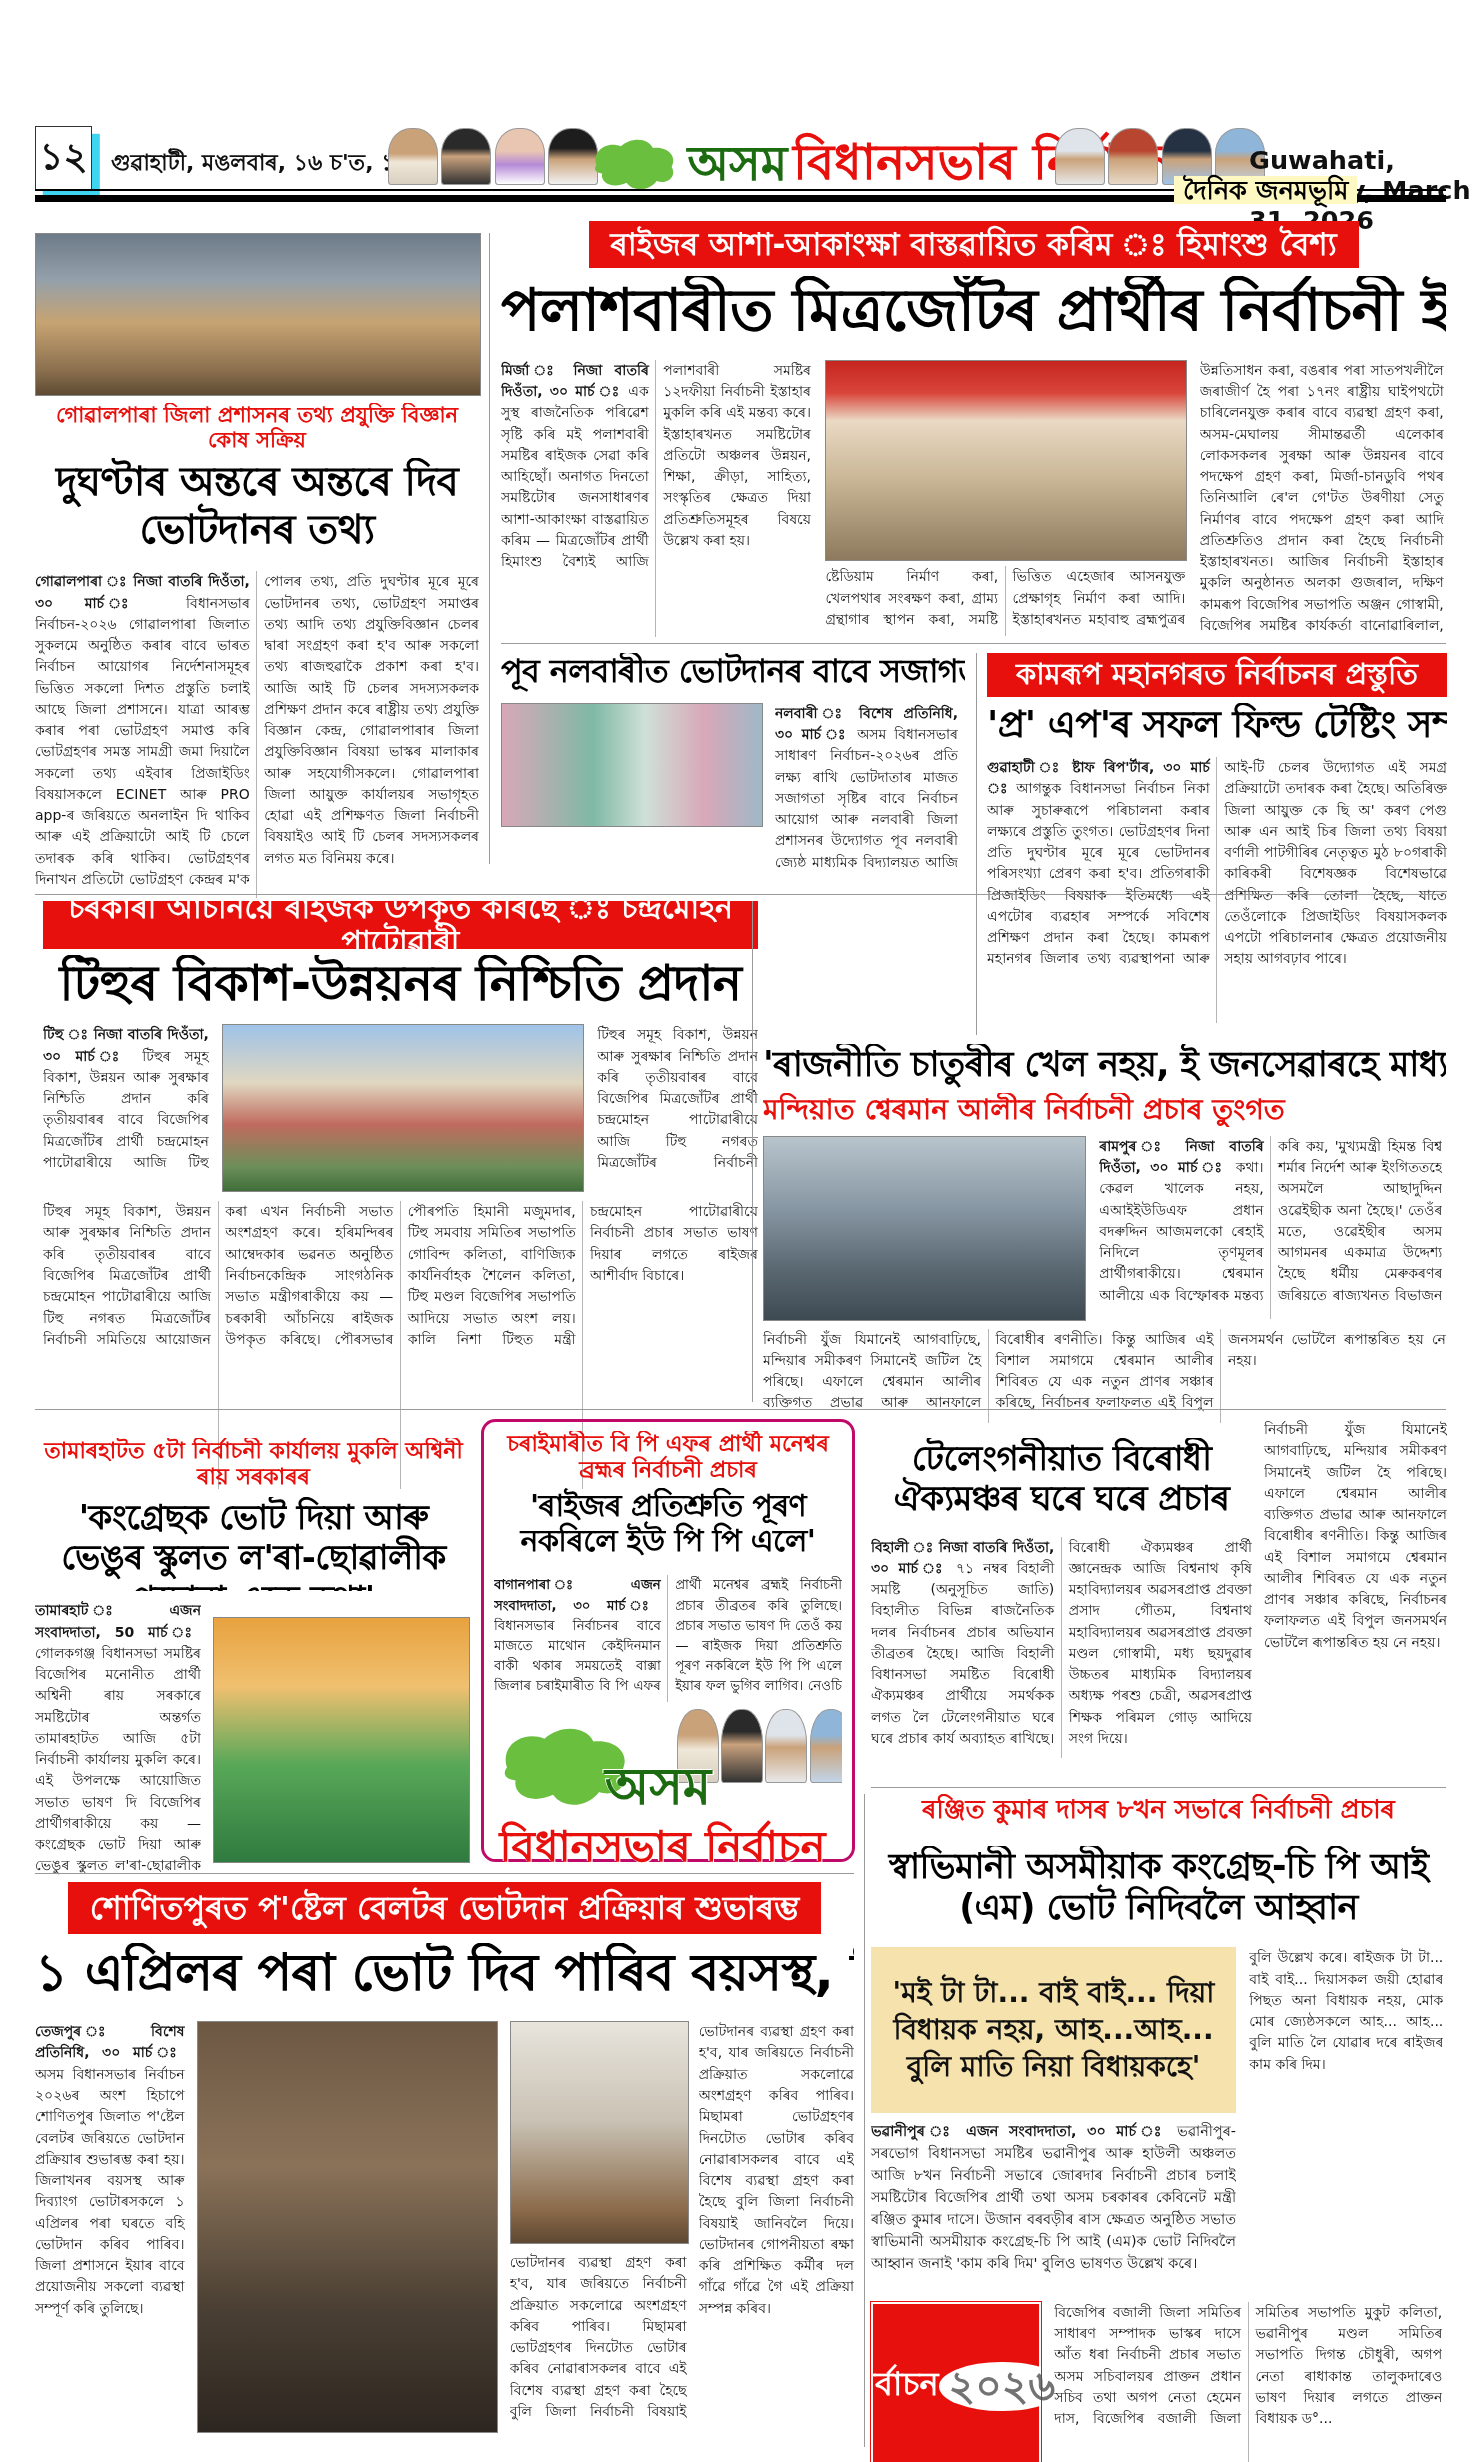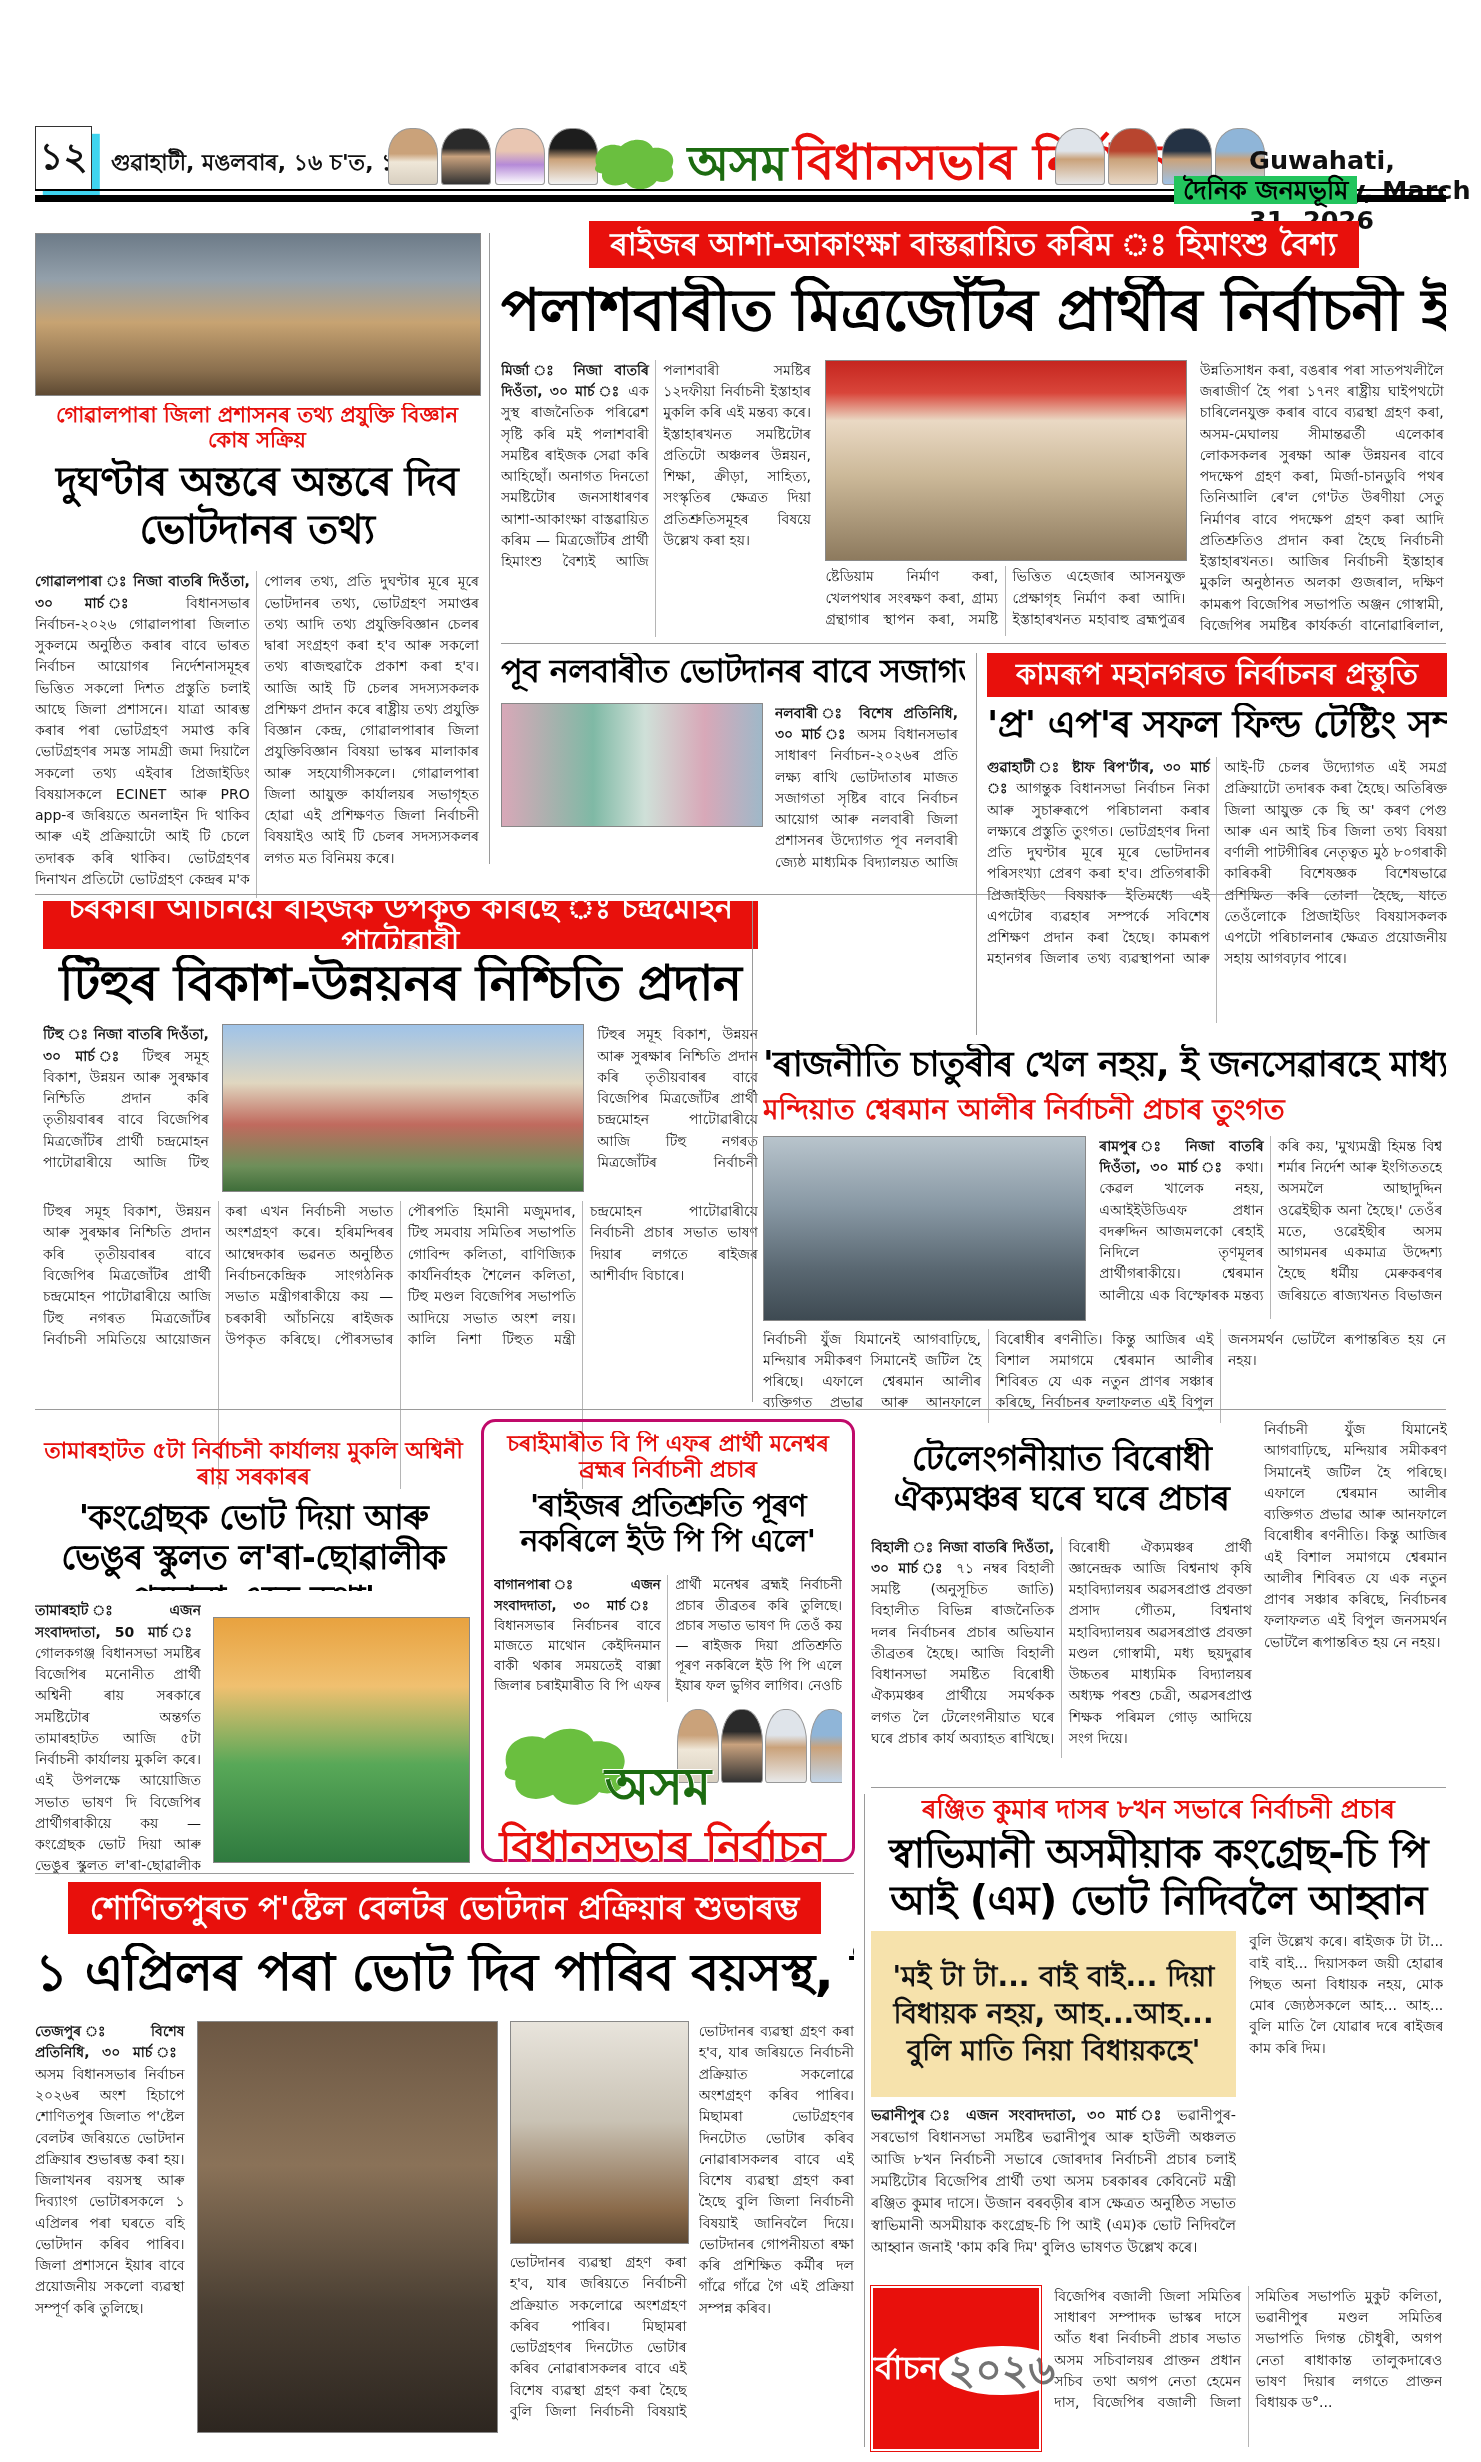--- a/index.html
+++ b/index.html
@@ -12,21 +12,21 @@
   .redline{color:#e8100c;font-weight:bold;text-align:center;line-height:1.2;overflow:hidden;}
   .body-text{font-size:14px;line-height:1.52;text-align:justify;overflow:hidden;color:#151515;}
   .cols1{column-count:1;}
   .cols2{column-count:2;column-gap:14.4px;column-rule:0.6px solid #b5b5b5;}
   .cols3{column-count:3;column-gap:14.4px;column-rule:0.6px solid #b5b5b5;}
   .cols4{column-count:4;column-gap:14.4px;column-rule:0.6px solid #b5b5b5;}
   .byline{font-weight:bold;}
   .photo{position:relative;overflow:hidden;border:0.6px solid #888;}
   .hrule{position:absolute;background:#000;}
   .grayline{position:absolute;background:#9a9a9a;}
-  .masthead{position:absolute;background:#22c55e;font-weight:bold;font-size:25.5px;padding:0 8.9px;color:#000;line-height:1.1;}
+  .masthead{position:absolute;background:#fef9c3;font-weight:bold;font-size:25.5px;padding:0 8.9px;color:#000;line-height:1.1;}
   .pagebox{position:absolute;width:55px;height:62px;background:#fff;border:1.7px solid #333;
            box-shadow:7.8px 7.8px 0 #3fd4ef;display:flex;align-items:center;justify-content:center;
            font-size:37px;font-weight:bold;}
   .head{border-radius:45% 45% 6% 6%;border:0.6px solid #999;}
   .quotebox{background:#f6e2ac;font-weight:bold;text-align:center;line-height:1.32;
             display:flex;align-items:center;justify-content:center;padding:8.9px 12px;overflow:hidden;}
   .magenta-box{border:3.9px solid #c00a6a;border-radius:14.4px;}
   .logo-word1{color:#1c6b10;font-weight:bold;text-shadow:1.1px 1.1px 0 #fff,-1.1px -1.1px 0 #fff;}
   .logo-word2{color:#e8100c;font-weight:bold;text-shadow:1.1px 1.1px 0 #fff,-1.1px -1.1px 0 #fff;}
   .el26{background:#e8100c;color:#fff;font-weight:bold;display:flex;flex-direction:row;
@@ -221,21 +221,21 @@
   </div>
 
   <div class="abs body-text cols1" style="left:1264px;top:1419px;width:183px;height:343px;">
     <span>নিৰ্বাচনী যুঁজ যিমানেই আগবাঢ়িছে, মন্দিয়াৰ সমীকৰণ সিমানেই জটিল হৈ পৰিছে। এফালে শ্বেৰমান আলীৰ ব্যক্তিগত প্ৰভাৱ আৰু আনফালে বিৰোধীৰ ৰণনীতি। কিন্তু আজিৰ এই বিশাল সমাগমে শ্বেৰমান আলীৰ শিবিৰত যে এক নতুন প্ৰাণৰ সঞ্চাৰ কৰিছে, নিৰ্বাচনৰ ফলাফলত এই বিপুল জনসমৰ্থন ভোটলৈ ৰূপান্তৰিত হয় নে নহয়।</span>
   </div>
 
   <div class="grayline" style="left:871px;top:1787px;width:575px;height:1.1px;"></div>
 
   <div class="abs" style="left:871px;top:1794px;width:575px;">
     <div class="redline" style="font-size:25.5px;">ৰঞ্জিত কুমাৰ দাসৰ ৮খন সভাৰে নিৰ্বাচনী প্ৰচাৰ</div>
-    <div class="hl" style="font-size:40px;margin-top:5px;height:94px;">স্বাভিমানী অসমীয়াক কংগ্ৰেছ-চি পি আই (এম) ভোট নিদিবলৈ আহ্বান</div>
+    <div class="hl" style="font-size:35px;margin-top:21px;height:94px;">স্বাভিমানী অসমীয়াক কংগ্ৰেছ-চি পি আই (এম) ভোট নিদিবলৈ আহ্বান</div>
     <div style="display:flex;gap:13.3px;margin-top:7.8px;">
       <div style="width:365px;">
         <div class="quotebox" style="width:365px;height:166px;font-size:28px;box-sizing:border-box;">'মই টা টা... বাই বাই... দিয়া বিধায়ক নহয়, আহ...আহ... বুলি মাতি নিয়া বিধায়কহে'</div>
         <div class="body-text cols1" style="height:166px;margin-top:7.8px;font-size:14.4px;">
           <span class="byline">ভৱানীপুৰ ঃ এজন সংবাদদাতা, ৩০ মাৰ্চ ঃ</span>
           <span>ভৱানীপুৰ-সৰভোগ বিধানসভা সমষ্টিৰ ভৱানীপুৰ আৰু হাউলী অঞ্চলত আজি ৮খন নিৰ্বাচনী সভাৰে জোৰদাৰ নিৰ্বাচনী প্ৰচাৰ চলাই সমষ্টিটোৰ বিজেপিৰ প্ৰাৰ্থী তথা অসম চৰকাৰৰ কেবিনেট মন্ত্ৰী ৰঞ্জিত কুমাৰ দাসে। উজান বৰবড়ীৰ ৰাস ক্ষেত্ৰত অনুষ্ঠিত সভাত স্বাভিমানী অসমীয়াক কংগ্ৰেছ-চি পি আই (এম)ক ভোট নিদিবলৈ আহ্বান জনাই 'কাম কৰি দিম' বুলিও ভাষণত উল্লেখ কৰে।</span>
         </div>
       </div>
       <div class="body-text cols1" style="width:194px;height:349px;">
         <span>বুলি উল্লেখ কৰে। ৰাইজক টা টা... বাই বাই... দিয়াসকল জয়ী হোৱাৰ পিছত অনা বিধায়ক নহয়, মোক মোৰ জ্যেষ্ঠসকলে আহ... আহ... বুলি মাতি লৈ যোৱাৰ দৰে ৰাইজৰ কাম কৰি দিম।</span>

